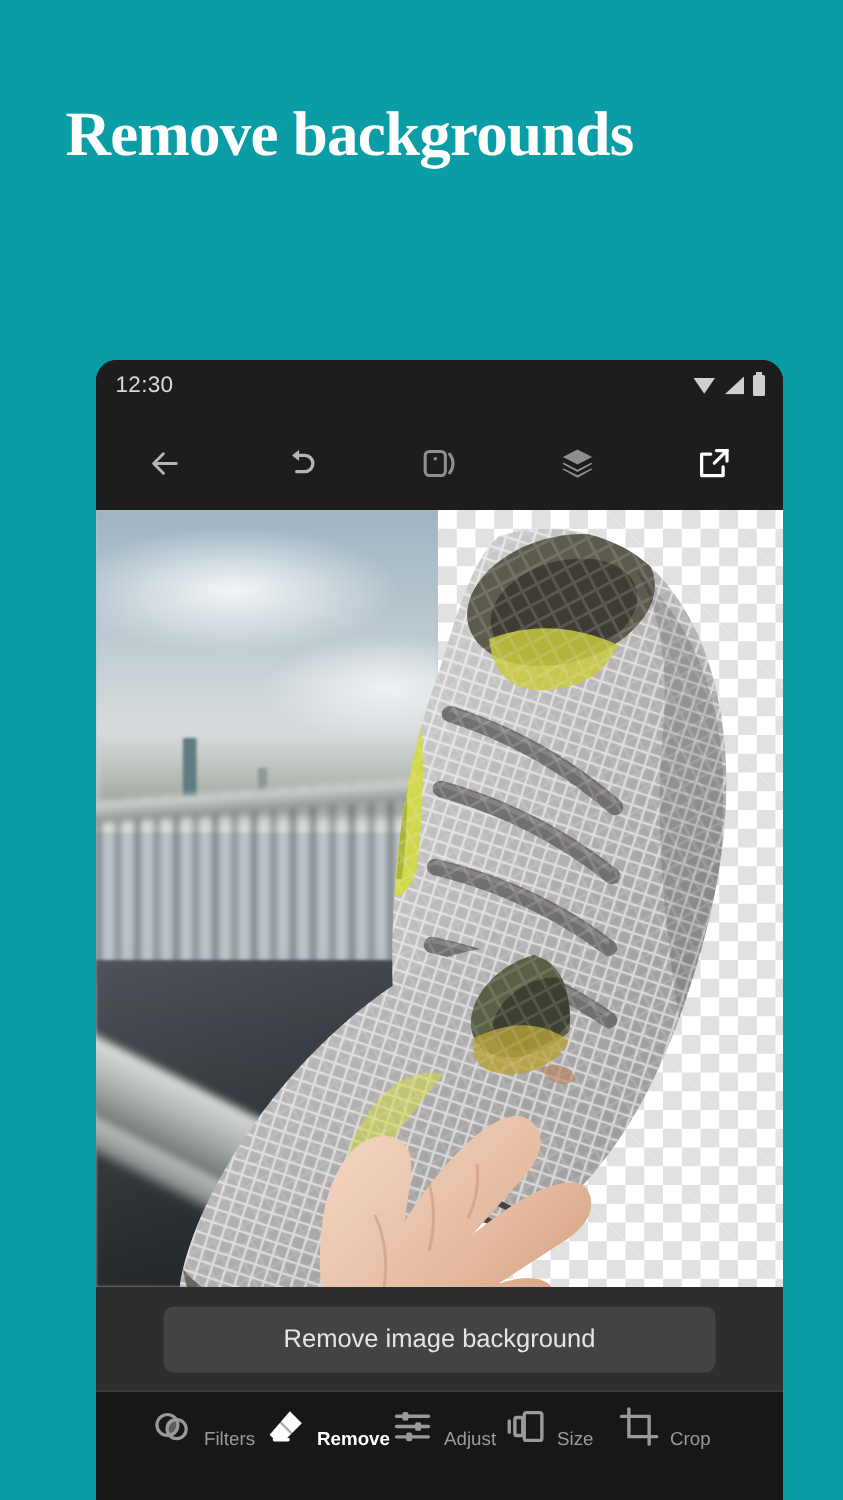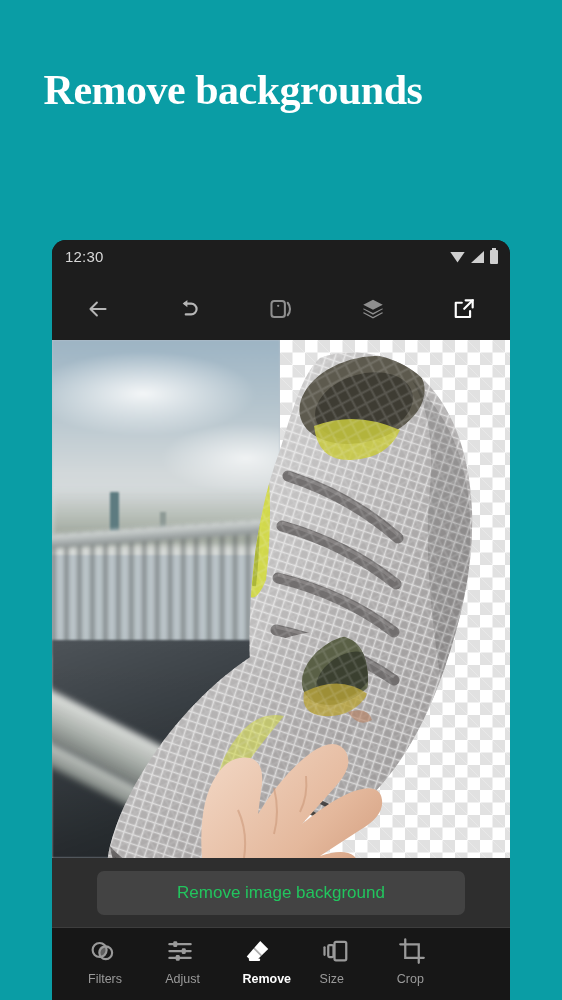--- a/index.html
+++ b/index.html
@@ -22,21 +22,21 @@
     font-size:42px;
     line-height:48px;
     letter-spacing:-0.5px;
   }
   .headline .l1{display:block;}
   .headline .l2{display:block;}
 
   
   .phone{
     position:absolute;
-    left:52px;top:240px;
+    left:64px;top:240px;
     width:458px;height:760px;
     background:#151515;
     border-radius:14px 14px 0 0;
     overflow:hidden;
   }
 
   
   .statusbar{
     position:relative;
     height:38px;
@@ -186,40 +186,40 @@
   .action-panel{
     position:relative;
     height:70px;
     background:#2e2e2e;
     display:flex;align-items:center;justify-content:center;
   }
   .action-btn{
     width:368px;height:44px;
     background:#434343;
     border-radius:7px;
-    color:#22c55e;
+    color:#e5e5e5;
     font-size:17px;
     display:flex;align-items:center;justify-content:center;
     border:none;
     font-family:"Liberation Sans", sans-serif;
   }
   .panel-sep{
     position:absolute;left:0;bottom:0;width:100%;height:1px;
     background:#3d3d3d;
   }
 
   
   .bottomnav{
     height:72px;background:#171717;
     display:flex;align-items:flex-start;
     padding-top:8px;
   }
   .nav-item{
     flex:1;
-    display:flex;flex-direction:column;align-items:flex-start;gap:6px;
+    display:flex;flex-direction:row;align-items:flex-end;gap:6px;
   }
   .nav-item .lbl{
     font-size:12.5px;color:#9a9a9a;
     font-family:"Liberation Sans", sans-serif;
   }
   .nav-item.active .lbl{color:#ffffff;font-weight:700;}
   .nav-spacer{flex:0 0 36px;}
 </style>
 </head>
 <body>
@@ -417,45 +417,45 @@
 
     <div class="nav-item">
       <svg width="30" height="30" viewBox="0 0 24 24">
         <circle cx="9.3" cy="11.2" r="5.6" fill="none" stroke="#9a9a9a" stroke-width="1.7"></circle>
         <circle cx="14.2" cy="13.4" r="5.1" fill="none" stroke="#9a9a9a" stroke-width="1.7"></circle>
         <path d="M12.4 7.6a5.6 5.6 0 0 1 -.6 9.8 5.1 5.1 0 0 1 .6 -9.8Z" fill="#9a9a9a" opacity=".55"></path>
       </svg>
       <span class="lbl">Filters</span>
     </div>
 
+    <div class="nav-item active">
+      <svg width="30" height="30" viewBox="0 0 24 24">
+        <path d="M14.6 3.9 21 10.3 12.2 19H6.4L3.8 16.4Z" fill="#ffffff"></path>
+        <path d="M6.4 19H13.6" stroke="#ffffff" stroke-width="1.9" stroke-linecap="round"></path>
+        <path d="M9.1 9.3 15.5 15.7" stroke="#171717" stroke-width="1.3" opacity=".35"></path>
+      </svg>
+      <span class="lbl">Remove</span>
+    </div>
+
     <div class="nav-item">
       <svg width="30" height="30" viewBox="0 0 24 24">
         <g stroke="#9a9a9a" stroke-width="1.8" stroke-linecap="round">
           <path d="M3.5 6.5H20.5"></path>
           <path d="M3.5 12H20.5"></path>
           <path d="M3.5 17.5H20.5"></path>
         </g>
         <g fill="#9a9a9a">
           <rect x="6.6" y="4.2" width="3.2" height="4.6" rx="1"></rect>
           <rect x="13.4" y="9.7" width="3.2" height="4.6" rx="1"></rect>
           <rect x="8.6" y="15.2" width="3.2" height="4.6" rx="1"></rect>
         </g>
       </svg>
       <span class="lbl">Adjust</span>
     </div>
 
-    <div class="nav-item active">
-      <svg width="30" height="30" viewBox="0 0 24 24">
-        <path d="M14.6 3.9 21 10.3 12.2 19H6.4L3.8 16.4Z" fill="#ffffff"></path>
-        <path d="M6.4 19H13.6" stroke="#ffffff" stroke-width="1.9" stroke-linecap="round"></path>
-        <path d="M9.1 9.3 15.5 15.7" stroke="#171717" stroke-width="1.3" opacity=".35"></path>
-      </svg>
-      <span class="lbl">Remove</span>
-    </div>
-
     <div class="nav-item">
       <svg width="30" height="30" viewBox="0 0 24 24">
         <rect x="11.6" y="4.6" width="9.4" height="14.8" rx="1.2" fill="none" stroke="#9a9a9a" stroke-width="1.8"></rect>
         <rect x="6.6" y="7.2" width="4.2" height="9.6" rx="1" fill="none" stroke="#9a9a9a" stroke-width="1.8"></rect>
         <path d="M3.6 9V15" stroke="#9a9a9a" stroke-width="1.8" stroke-linecap="round"></path>
       </svg>
       <span class="lbl">Size</span>
     </div>
 
     <div class="nav-item">

